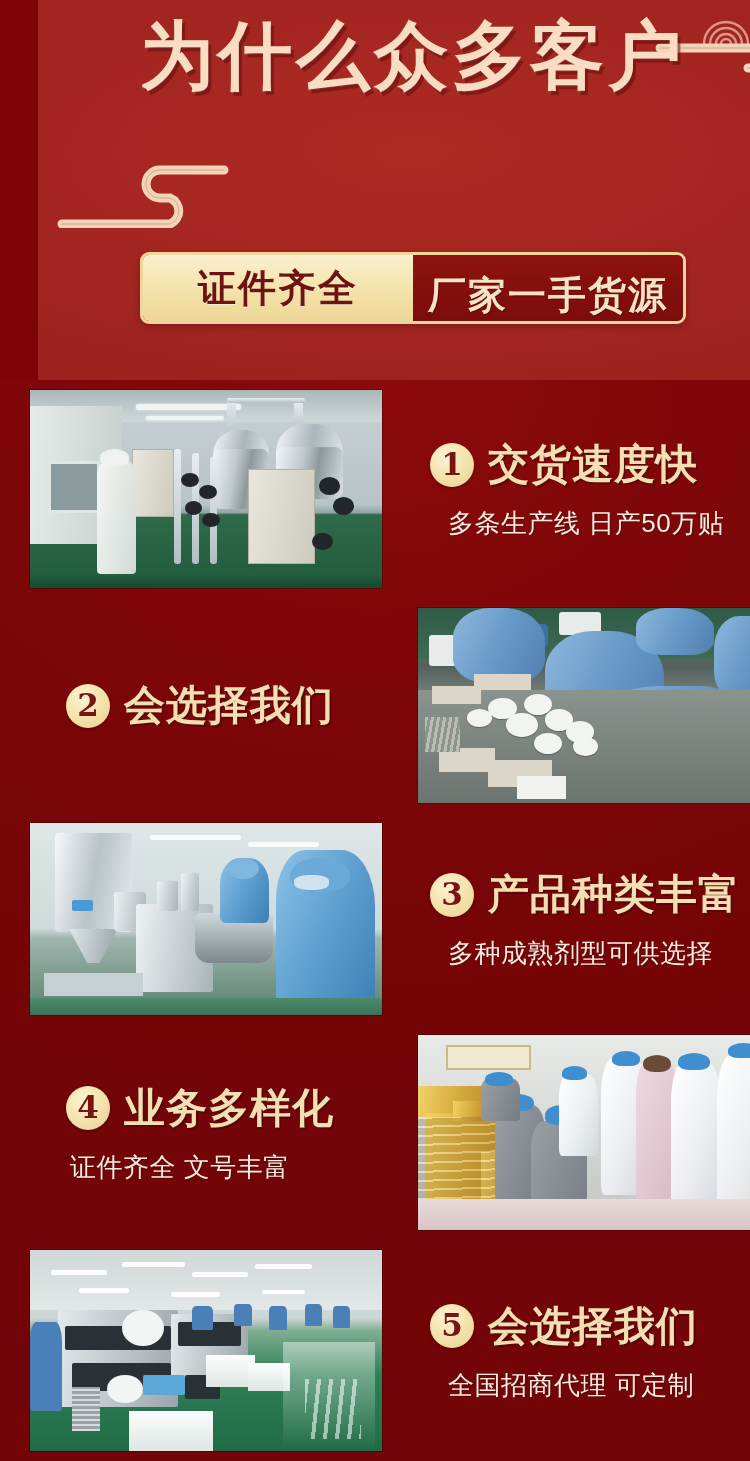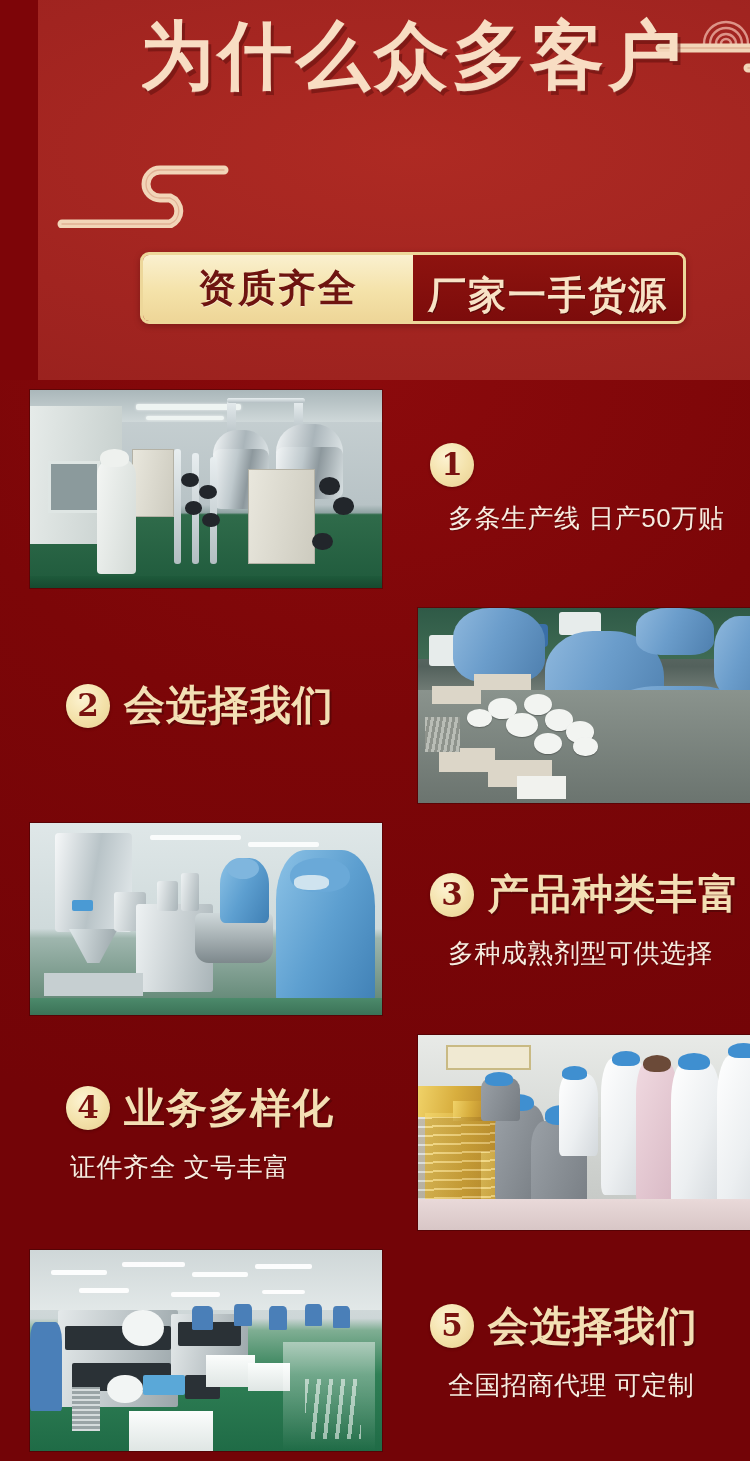--- a/index.html
+++ b/index.html
@@ -219,21 +219,21 @@
       <path d="M172 24 H108 a14 14 0 0 0 0 28 H118 a14 14 0 0 1 0 26 H10" fill="none" stroke="#f2d5b8" stroke-width="9" stroke-linecap="round"></path>
       <path d="M172 24 H108 a14 14 0 0 0 0 28 H118 a14 14 0 0 1 0 26 H10" fill="none" stroke="#cf8e72" stroke-width="1.3" stroke-linecap="round" opacity=".5"></path>
     </svg>
 
     <div class="title-wrap">
       <div class="title-line l1">为什么众多客户</div>
     </div>
 
     <div class="badge">
       <div class="badge-left">
-        <span class="badge-txt">资质齐全</span>
+        <span class="badge-txt">证件齐全</span>
       </div>
       <div class="badge-right">
         <span class="badge-txt">厂家一手货源</span>
       </div>
     </div>
   </div>
 
   <div class="grid">
 
     <div class="row r1">
@@ -264,20 +264,21 @@
           <div class="s-fill valve" style="left:49%;top:62%;width:5%;height:7%"></div>
           <div class="s-fill valve" style="left:82%;top:44%;width:6%;height:9%"></div>
           <div class="s-fill valve" style="left:86%;top:54%;width:6%;height:9%"></div>
           <div class="s-fill valve" style="left:80%;top:72%;width:6%;height:9%"></div>
           <div class="s-fill" style="left:0;right:0;bottom:0;height:6%;background:linear-gradient(180deg,#1e5a3b,#17492f)"></div>
         </div>
       </div>
       <div class="textcell onright">
         <div class="headrow">
           <div class="num">1</div>
+          <div class="htxt">交货速度快</div>
         </div>
         <div class="subtxt">多条生产线 日产50万贴</div>
       </div>
     </div>
 
     <div class="row r2">
       <div class="textcell onleft">
         <div class="headrow">
           <div class="num">2</div>
           <div class="htxt">会选择我们</div>

